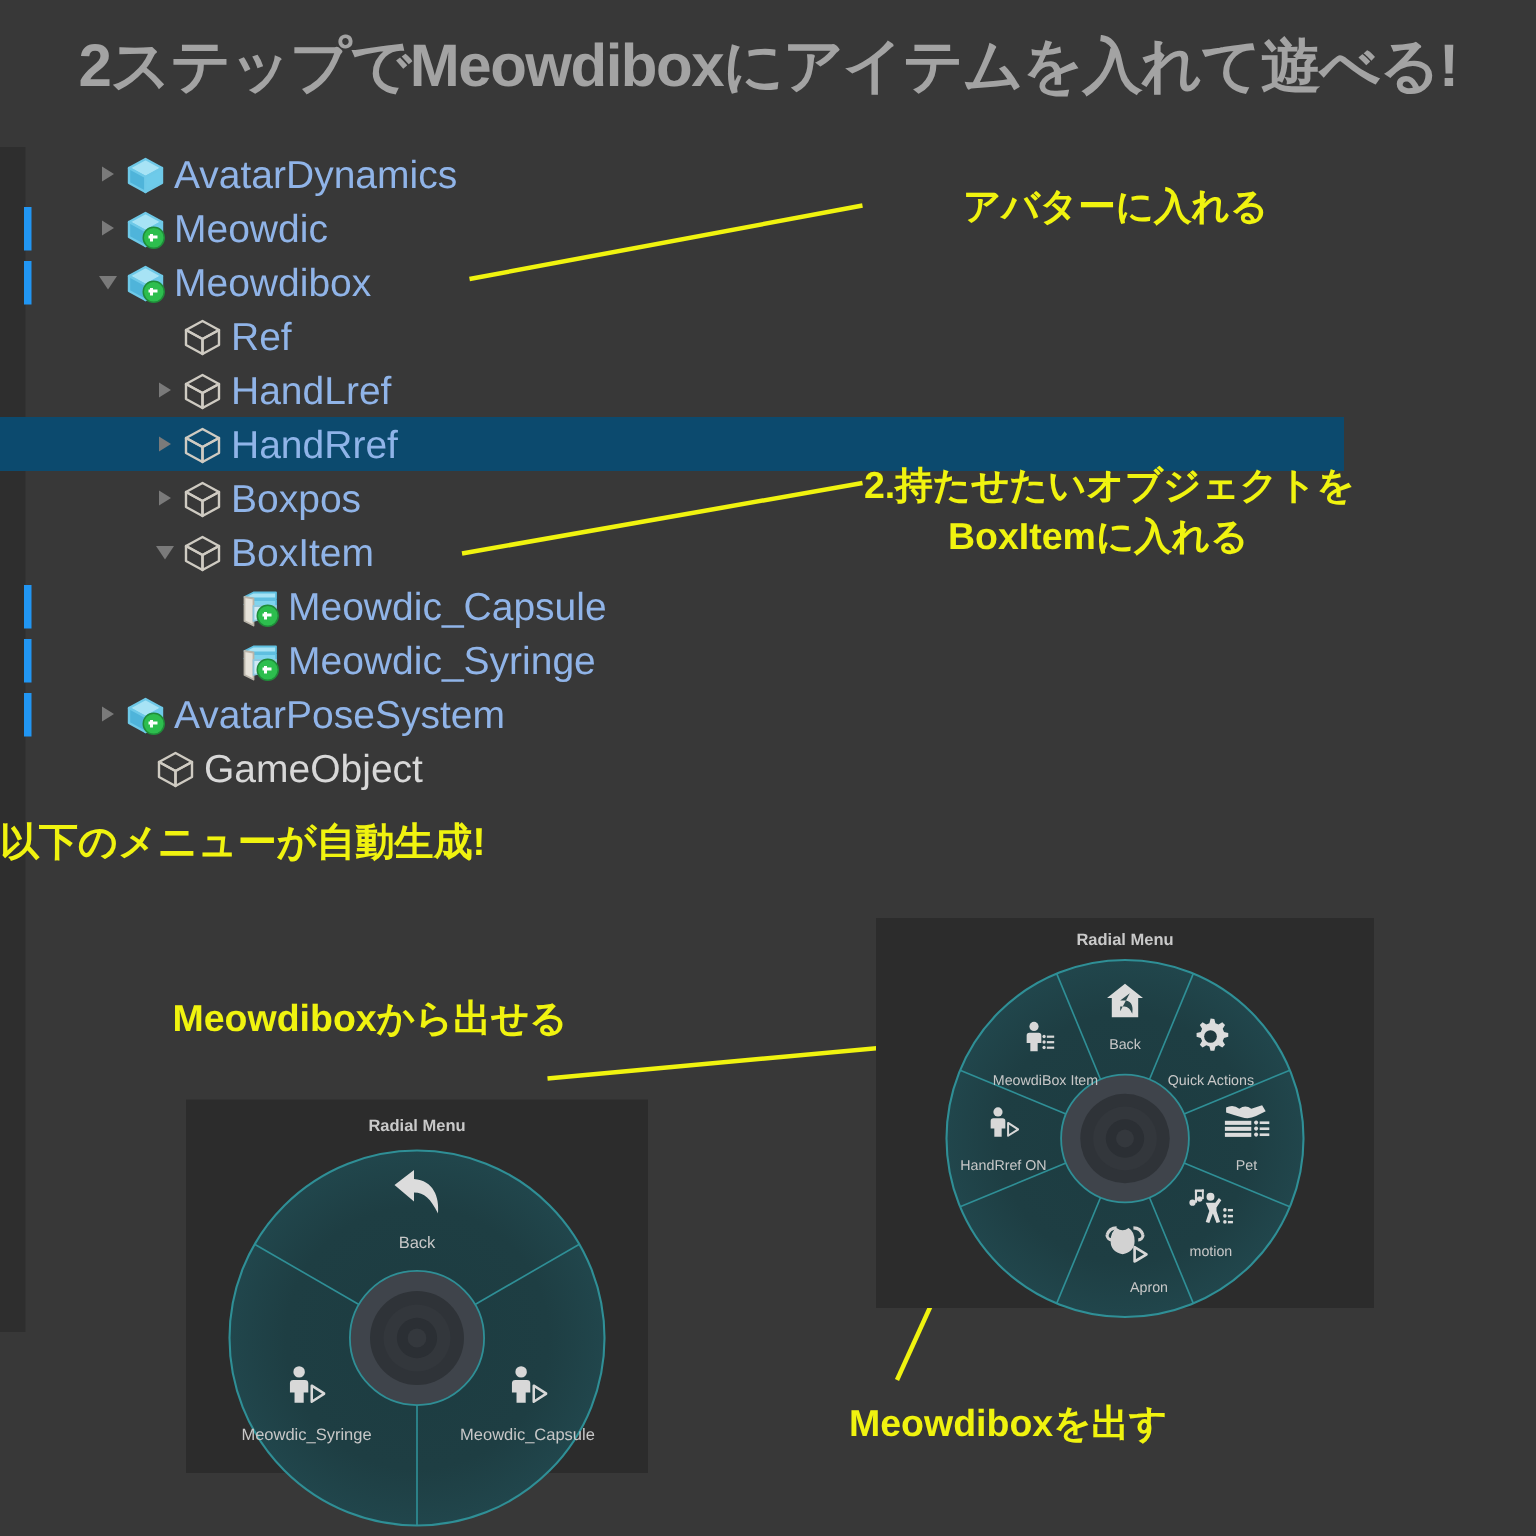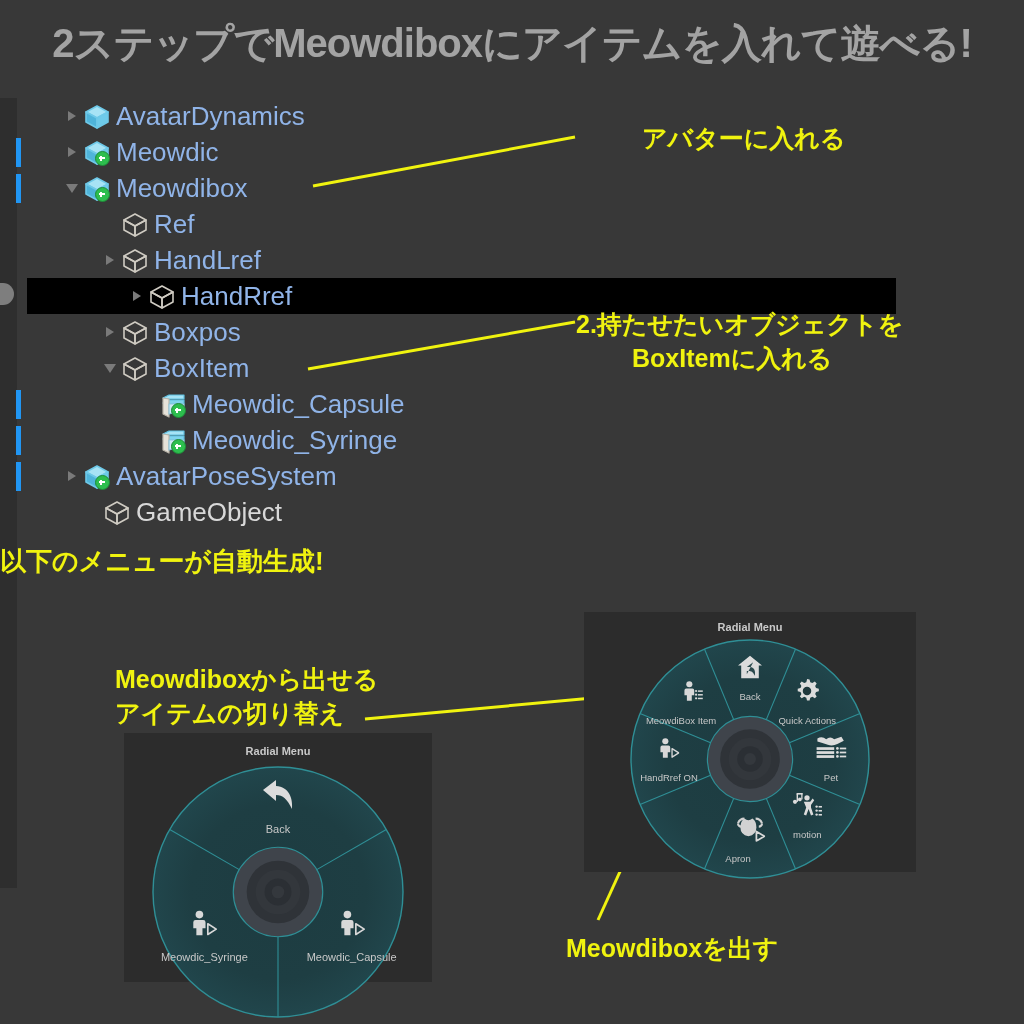--- a/index.html
+++ b/index.html
@@ -33,21 +33,21 @@
   .hier-tab{
     position:absolute;left:-10px;top:185px;width:24px;height:22px;
     background:#9a9a9a;border-radius:11px;opacity:.75;
   }
   .rows{position:absolute;left:0;top:0;width:896px;}
   .row{
     position:relative;height:36px;line-height:36px;
     display:flex;align-items:center;
     white-space:nowrap;
   }
-  .row.sel{background:#000000;margin-left:27px;}
+  .row.sel{background:#0c4a6e;}
   .marker{
     position:absolute;left:16px;top:4px;width:5px;height:29px;
     background:#2196f3;
   }
   .tw{
     width:20px;height:36px;flex:0 0 20px;
     display:flex;align-items:center;justify-content:center;
   }
   .tw i{
     display:block;width:0;height:0;
@@ -316,21 +316,20 @@
 
   <div class="note note1">
     <span class="l2">アバターに入れる</span>
   </div>
   <div class="note note2">
     <span>2.持たせたいオブジェクトを</span>
     <span class="l2">BoxItemに入れる</span>
   </div>
   <div class="note note3">
     <span>Meowdiboxから出せる</span>
-    <span class="l2">アイテムの切り替え</span>
   </div>
   <div class="note note4">Meowdiboxを出す</div>
 
   <div class="panel left">
     <div class="ptitle">Radial Menu</div>
     <div class="wheel" id="wheel-left" style="left: 28px; top: 33px; width: 252px; height: 252px;">
         <svg width="252" height="252" viewBox="0 0 252 252">
           <defs>
             <radialGradient id="g_wheel-left" cx="50%" cy="50%" r="50%">
               <stop offset="0%" stop-color="#1d3c41"></stop>
@@ -457,21 +456,21 @@
         </div>
         <div class="seg-label" style="left: 177.276px; top: 190.276px; font-size: 9.5px;">motion</div>
         <div class="seg-icon" style="left: 120px; top: 190px; transform: translate(-50%, -50%) scale(0.8);">
           <svg width="38" height="32" viewBox="0 0 38 32">
             <path d="M12 3 q5 4 10 0 q5 3 5 11 q0 9 -10 11 q-10 -2 -10 -11 q0 -8 5 -11 z" fill="#d2d2d2"></path>
             <path d="M4 9 q2 -6 8 -6 M34 9 q-2 -6 -8 -6" fill="none" stroke="#d2d2d2" stroke-width="2.6"></path>
             <path d="M4 9 a4 4 0 0 0 4 4 M34 9 a4 4 0 0 1 -4 4" fill="none" stroke="#d2d2d2" stroke-width="2.6"></path>
             <polygon points="27,19 37,25 27,31" fill="none" stroke="#d8d8d8" stroke-width="2.2" stroke-linejoin="round"></polygon>
           </svg>
         </div>
-        <div class="seg-label" style="left: 108px; top: 214px; font-size: 9.5px;">Apron</div>
+        <div class="seg-label" style="left: 136px; top: 214px; font-size: 9.5px;">Apron</div>
         <div class="seg-icon" style="left: 39px; top: 109px; transform: translate(-50%, -50%) scale(0.8);">
           <svg width="26" height="30" viewBox="0 0 34 34">
             <circle cx="11" cy="6" r="5" fill="#d8d8d8"></circle>
             <path d="M6 13 h10 a3 3 0 0 1 3 3 v8 h-4 v9 h-8 v-9 h-4 v-8 a3 3 0 0 1 3 -3 z" fill="#d8d8d8"></path>
             <polygon points="22,18 33,25 22,32" fill="none" stroke="#d8d8d8" stroke-width="2.2" stroke-linejoin="round"></polygon>
           </svg>
         </div>
         <div class="seg-label" style="left: 39px; top: 133px; font-size: 9.5px;">HandRref ON</div>
         <div class="seg-icon" style="left: 62.7244px; top: 51.7244px; transform: translate(-50%, -50%) scale(0.8);">
           <svg width="26" height="30" viewBox="0 0 34 34">
@@ -480,17 +479,17 @@
             <g fill="#d8d8d8">
               <circle cx="22" cy="17" r="1.8"></circle>
               <rect x="25" y="16" width="8" height="2.4"></rect>
               <circle cx="22" cy="23" r="1.8"></circle>
               <rect x="25" y="22" width="8" height="2.4"></rect>
               <circle cx="22" cy="29" r="1.8"></circle>
               <rect x="25" y="28" width="8" height="2.4"></rect>
             </g>
           </svg>
         </div>
-        <div class="seg-label" style="left: 51px; top: 75.7244px; font-size: 9.5px;">MeowdiBox Item</div>
+        <div class="seg-label" style="left: 67px; top: 75.7244px; font-size: 9.5px;">MeowdiBox Item</div>
       </div>
   </div>
 
 </div>
 
 </body></html>

